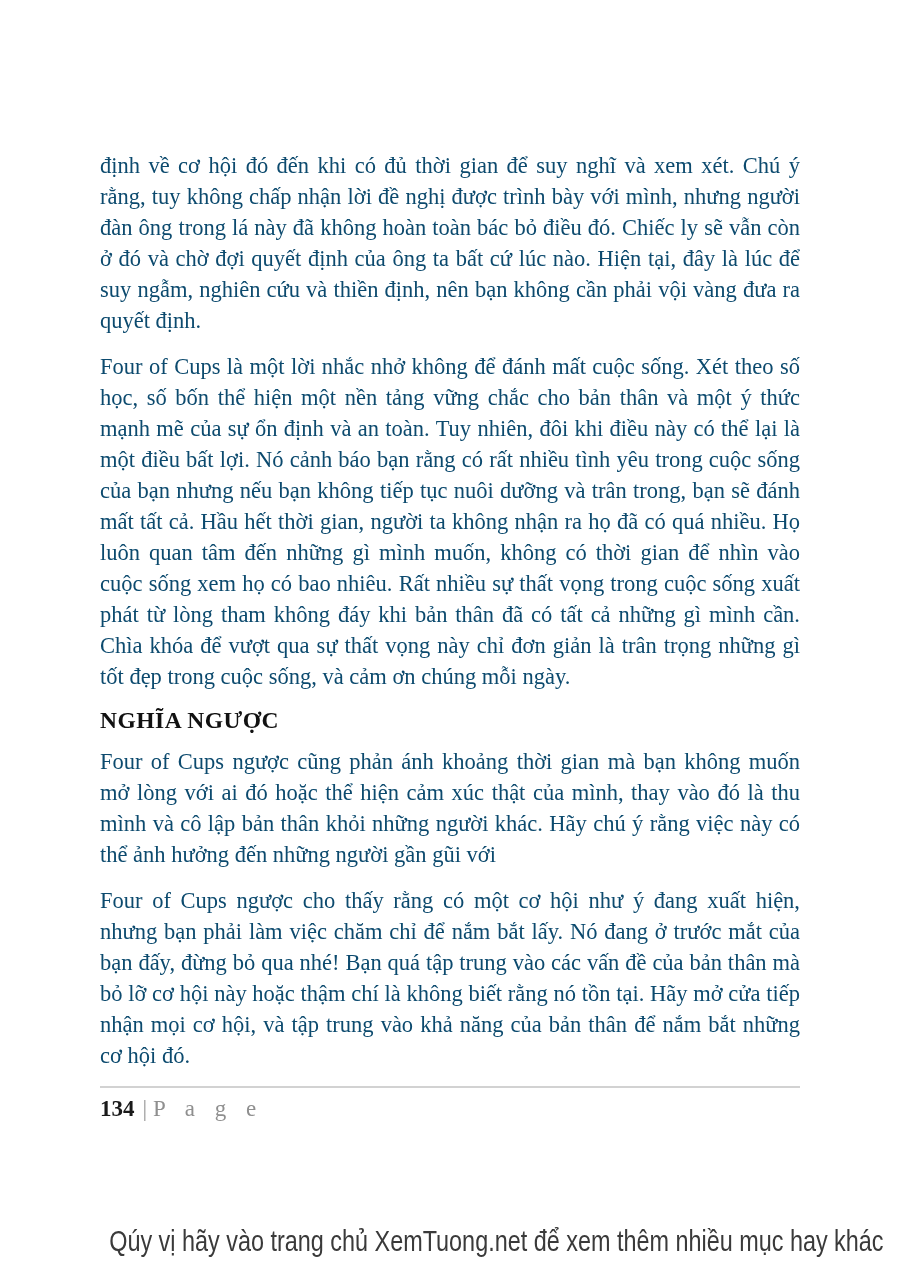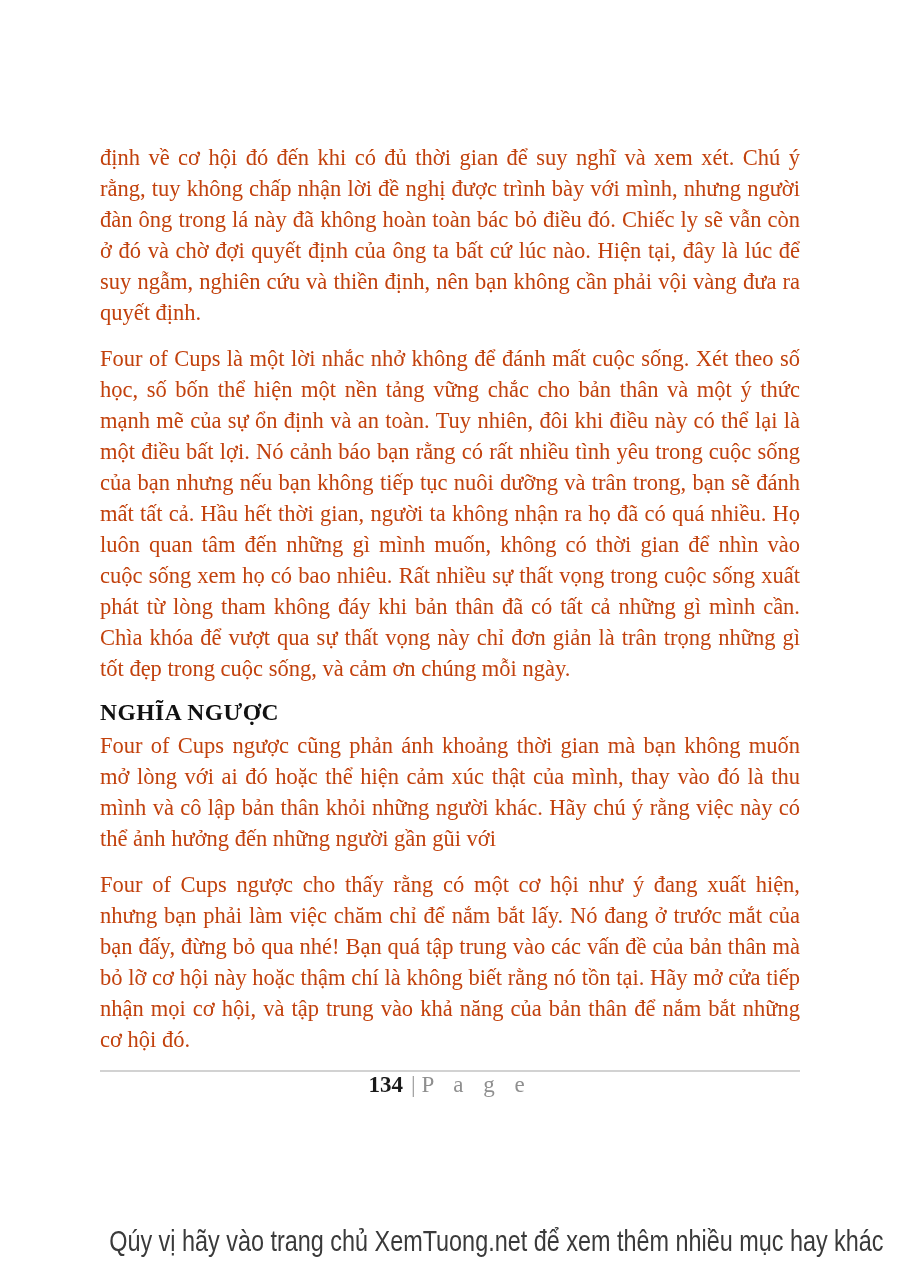--- a/index.html
+++ b/index.html
@@ -13,44 +13,44 @@
     color: #1a1a1a;
   }
   .page-content {
     position: absolute;
     top: 138px;
     left: 100px;
     width: 700px;
     z-index: 2;
   }
   .page-content p {
-    margin: 4px 0 15px 0;
+    margin: 12px 0 15px 0;
     font-size: 22.5px;
     line-height: 31px;
     text-align: justify;
     text-justify: inter-word;
-    color: #c2410c;
+    color: #0c4a6e;
   }
   .section-heading {
     margin: 14px 0 2px 0;
     font-size: 23.5px;
     font-weight: bold;
     letter-spacing: 0.5px;
     color: #111111;
   }
   .footer-divider {
     margin-top: 12px;
     border: none;
     border-top: 2px solid #d2d2d2;
     height: 0;
     width: 700px;
   }
   .page-footer {
+    margin-top: 8px;
     font-size: 23px;
-    text-align: center;
   }
   .page-footer .page-number {
     font-weight: bold;
     color: #1a1a1a;
   }
   .page-footer .separator {
     color: #9a9a9a;
     margin: 0 6px 0 8px;
   }
   .page-footer .page-label {

